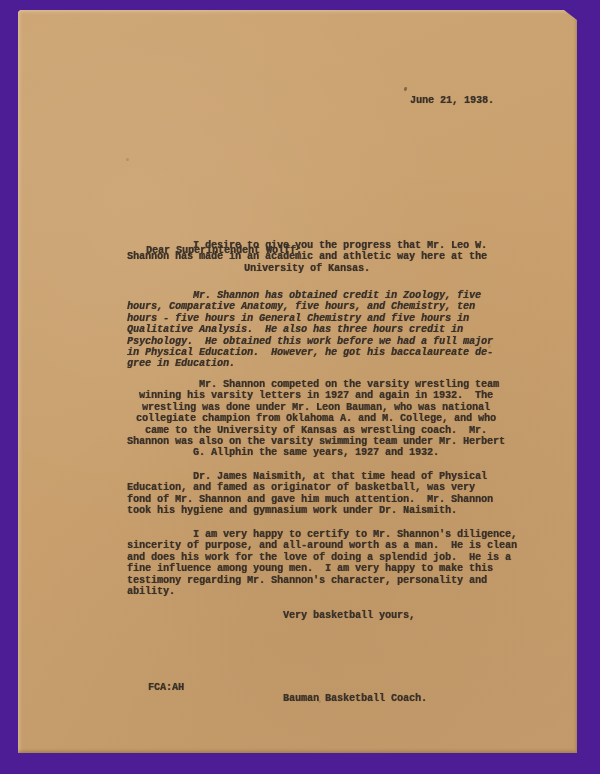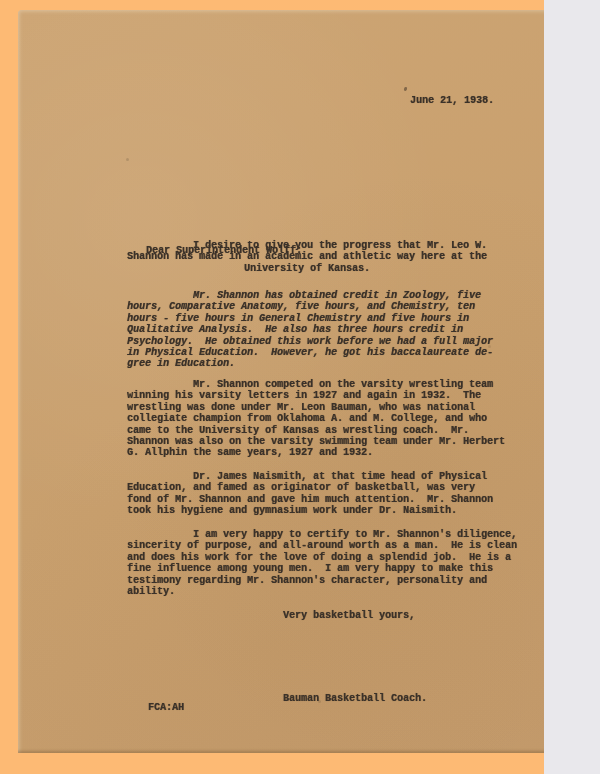--- a/index.html
+++ b/index.html
@@ -1,19 +1,19 @@
 <!DOCTYPE html>
 <html><head>
 <meta charset="utf-8">
 <style>
   html,body{margin:0;padding:0;background:#e9e8ec;}
   .scan{
     position:relative;
-    width:544px;height:774px;
-    background:#fdba74;
+    width:600px;height:774px;
+    background:#4c1d95;
     overflow:hidden;
     font-family:"Liberation Mono","DejaVu Sans Mono",monospace;
   }
   .paper{
     position:absolute;
     left:18px;top:10px;
     width:559px;height:743px;
     background:
       radial-gradient(circle at 22% 28%, rgba(255,255,255,0.06), transparent 45%),
       radial-gradient(circle at 72% 62%, rgba(110,75,35,0.06), transparent 50%),
@@ -34,26 +34,26 @@
     letter-spacing:0;
     white-space:pre;
     text-shadow:0.4px 0.4px 0.6px rgba(55,45,36,0.55), 0 0 1px rgba(55,45,36,0.30);
   }
   .date{left:392px;top:85px;}
   .address{left:132px;top:161px;line-height:11.6px;}
   .salutation{left:128px;top:211px;margin-top:24px;}
   .para{left:109px;text-indent:66px;margin:0;}
   .p1{top:230px;text-align:center;}
   .p2{top:280px;font-style:italic;}
-  .p3{top:369px;}
+  .p3{top:369px;text-align:center;}
   .p4{top:461px;}
   .p5{top:519px;}
   .closing{left:265px;top:600px;}
   .signature{left:265px;top:660px;line-height:11.6px;}
-  .initials{left:130px;top:672px;margin-top:20px;}
+  .initials{left:130px;top:672px;}
   .speckle{
     position:absolute;width:3px;height:3px;border-radius:50%;
     background:rgba(70,55,40,0.55);
   }
   .speckle.s1{left:386px;top:77px;width:3px;height:4px;transform:rotate(20deg);}
   .speckle.s2{left:108px;top:148px;opacity:0.35;}
   .speckle.s3{left:300px;top:690px;opacity:0.30;}
   .speckle.s4{left:470px;top:335px;opacity:0.25;}
 </style>
 </head>

